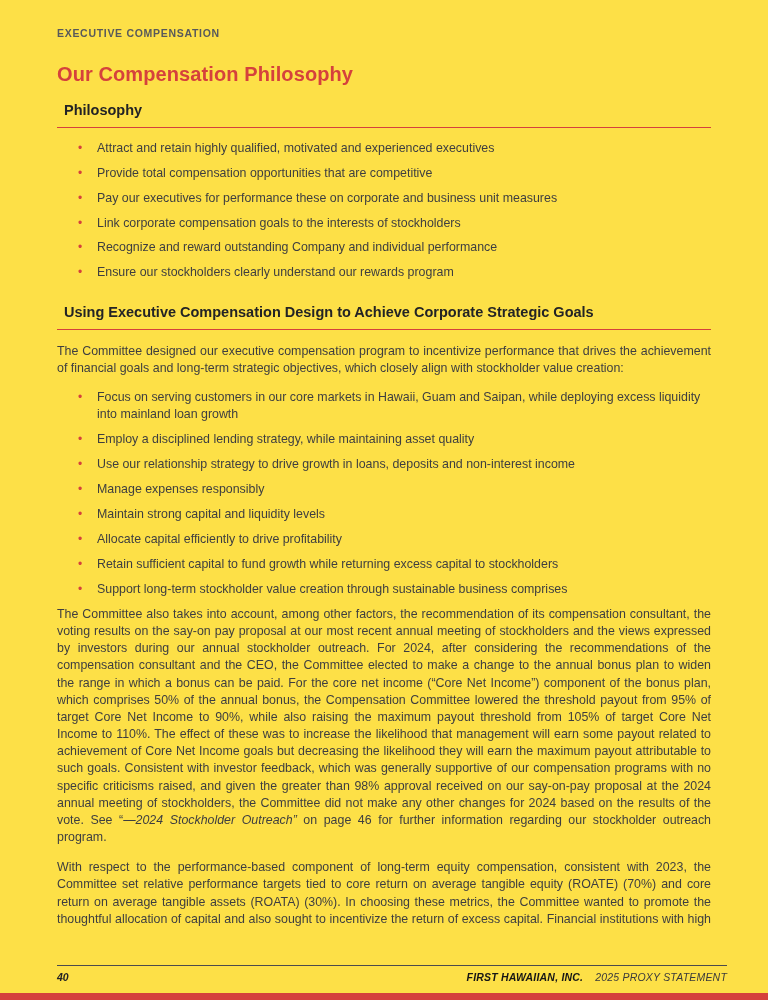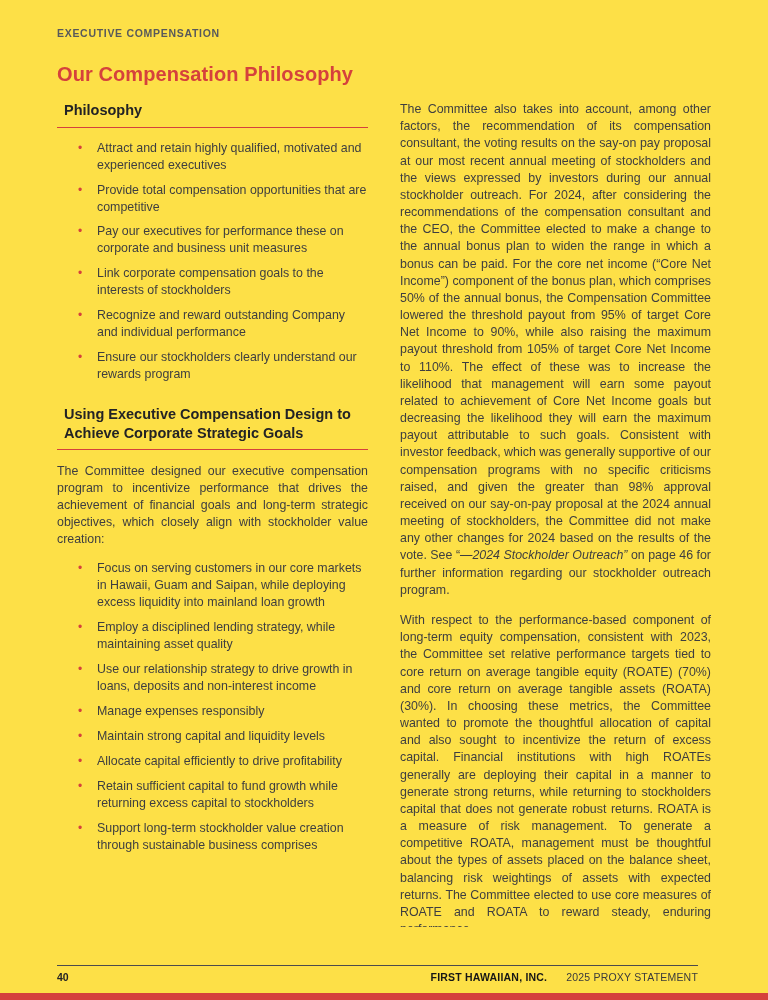--- a/index.html
+++ b/index.html
@@ -18,21 +18,21 @@
     font-size:10.5px; font-weight:700; letter-spacing:.7px;
     color:var(--muted,#58595b);
   }
   .doc-title {
     margin-top:24px;
     font-size:20px; font-weight:700;
     color:var(--accent,#d5413c);
     letter-spacing:.1px;
   }
   .columns {
-    display:grid; grid-template-columns:1fr 1fr; column-gap:32px;
+    display:grid; grid-template-columns:1fr; column-gap:32px;
     margin-top:15px;
     height:826px; overflow:hidden;
   }
   h2.sec {
     font-size:14.5px; font-weight:700; color:#232325;
     line-height:1.28;
     padding:0 0 7px 7px;
     border-bottom:1px solid var(--accent,#d5413c);
   }
   .sec2 { margin-top:22px; }
@@ -53,29 +53,30 @@
     font-size:12px; line-height:1.4;
   }
   .btxt { flex:1; }
   .col-right p {
     font-size:12.4px; line-height:1.385;
     text-align:justify;
     margin-bottom:13px;
   }
   .col-right em { font-style:italic; }
   .page-footer {
-    position:absolute; left:57px; right:70px; bottom:17px;
+    position:absolute; left:57px; right:41px; bottom:17px;
     border-top:1px solid #4b4b4d;
     padding-top:5px;
     display:flex; justify-content:space-between; align-items:baseline;
     font-size:10.5px;
+    font-style:italic;
   }
   .pagenum { font-weight:700; color:#232325; }
   .footer-right { color:#3a3a3c; letter-spacing:.2px; }
-  .footer-right strong { color:#161616; margin-right:19px; font-weight:700; }
+  .footer-right strong { color:#161616; margin-right:12px; font-weight:700; }
   .bottom-bar {
     position:absolute; left:0; right:0; bottom:0; height:7px;
     background:var(--accent,#d5413c);
   }
 </style>
 </head>
 <body>
 
 <div class="page">
 

